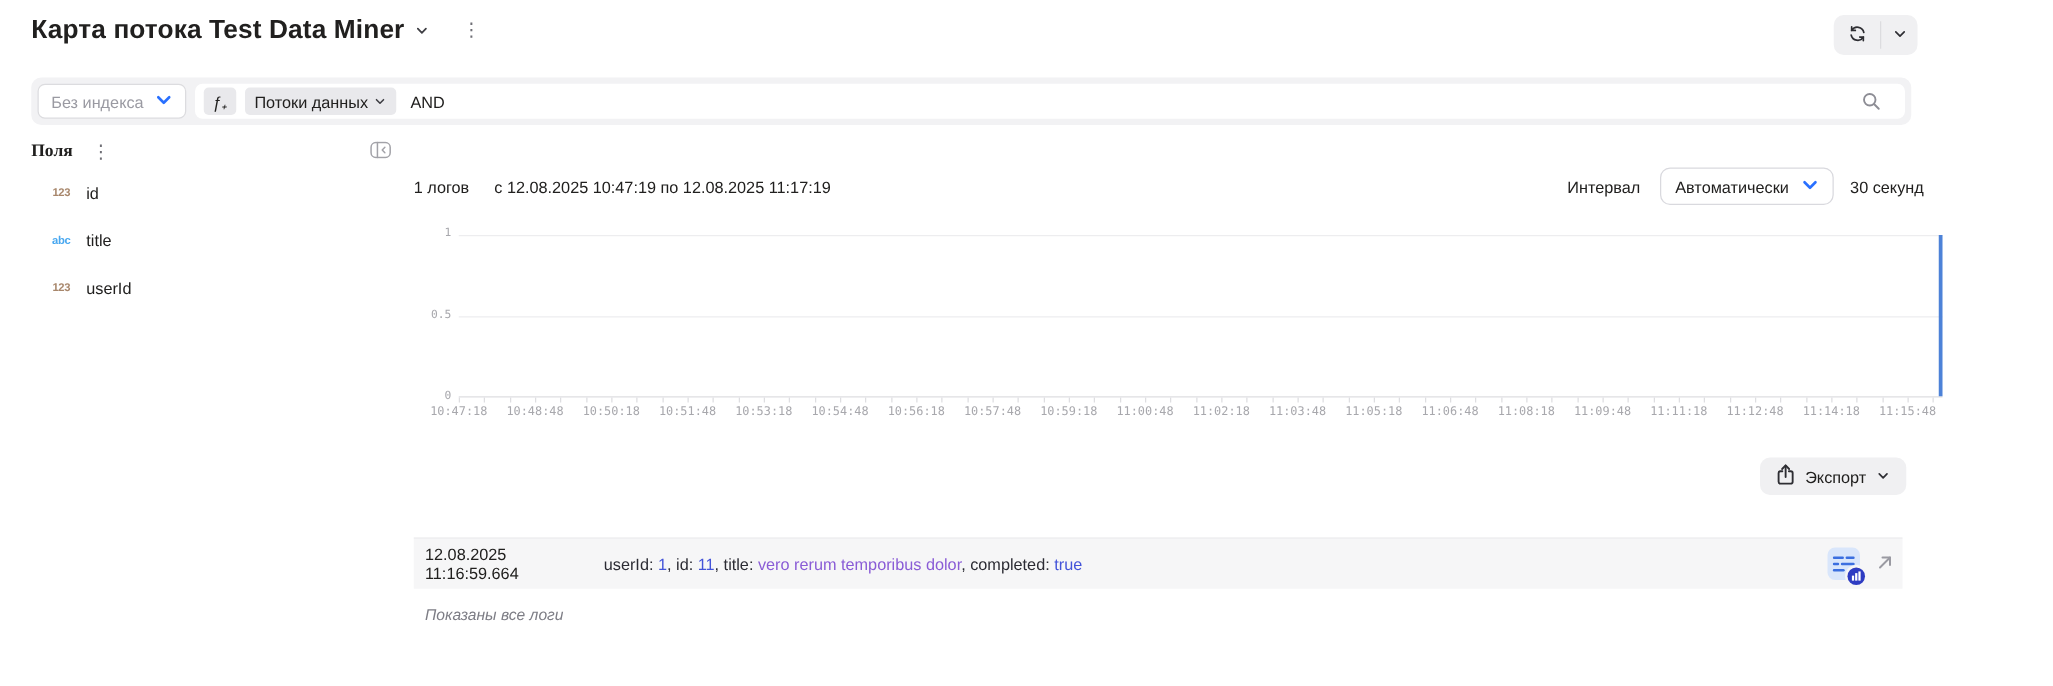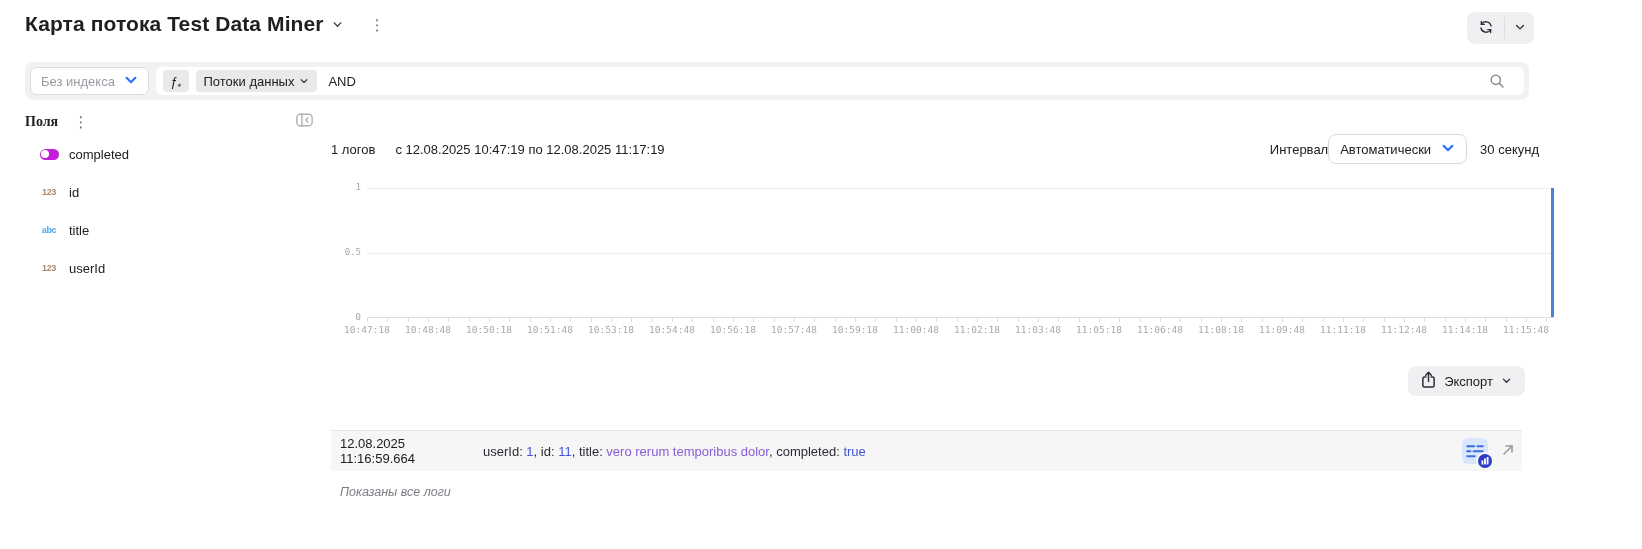--- a/index.html
+++ b/index.html
@@ -66,21 +66,21 @@
   .field-icon { width:22px; display:flex; justify-content:center; align-items:center; }
   .glyph { font-size:9px; font-weight:700; letter-spacing:-.3px; }
   .glyph.number { color:#a8876c; }
   .glyph.string { color:#49a8f0; }
   .toggle-pill { width:19px; height:11px; border-radius:6px; background:#c31ddb; position:relative; }
   .toggle-pill::before { content:""; position:absolute; left:1.5px; top:1.5px; width:8px; height:8px; border-radius:50%; background:#fff; }
 
   
   #summary-row { position:absolute; left:331px; right:15px; top:134px; height:30px; display:flex; align-items:center; }
   .log-count { margin-right:20px; }
-  .interval-label { margin-right:0; }
+  .interval-label { margin-right:16px; }
   .interval-select { height:30px; background:#fff; border:1px solid #d9d9de; border-radius:8px; display:flex; align-items:center; gap:10px; padding:0 11px; }
   .interval-step { margin-left:13px; }
 
   
   #chart { position:absolute; left:331px; top:188px; width:1256px; }
   #plot { position:relative; margin-left:36px; height:130px; border-bottom:1px solid #dedee1; }
   .gridline { position:absolute; left:0; right:0; height:1px; background:#ededef; }
   .ylabel { position:absolute; left:-38px; width:32px; text-align:right;
     font-family:"DejaVu Sans Mono", monospace; font-size:9px; color:#a8a8ad; }
   .tick { position:absolute; bottom:-5px; width:1px; height:4px; background:#dedee1; }
@@ -187,26 +187,20 @@
         <span>
           <svg width="17" height="14" viewBox="0 0 20 16" fill="none" stroke="#a2a2a8" stroke-width="1.4" stroke-linecap="round" stroke-linejoin="round">
             <rect x="1" y="1" width="18" height="14" rx="4.5"></rect>
               <path d="M7 1v14"></path>
               <path d="M14 5.5L11.5 8 14 10.5"></path>
           </svg>
         </span>
       </button>
     </div>
     <div id="field-list">
-        <div class="field-item">
-          <span class="field-icon">
-            <span class="toggle-pill"></span>
-          </span>
-          <span>completed</span>
-        </div>
         <div class="field-item">
           <span class="field-icon">
             <span class="glyph number">123</span>
           </span>
           <span>id</span>
         </div>
         <div class="field-item">
           <span class="field-icon">
             <span class="glyph string">abc</span>
           </span>

